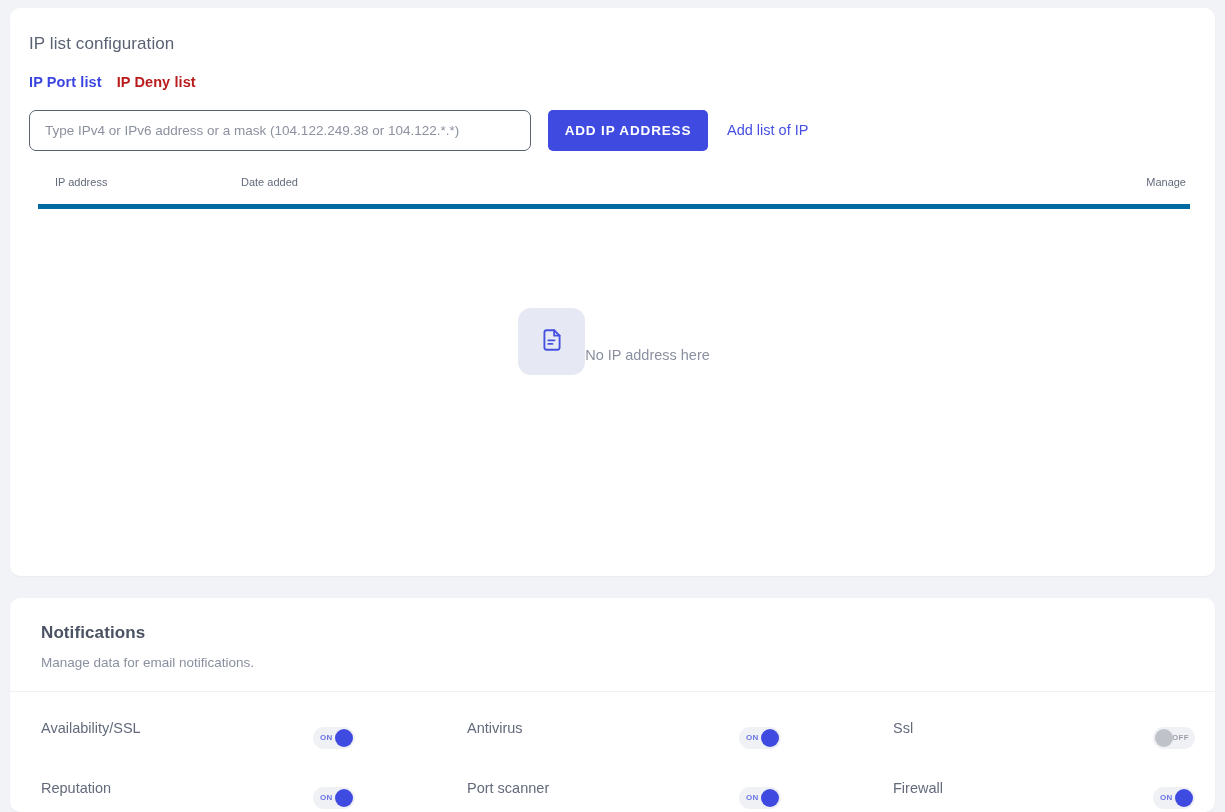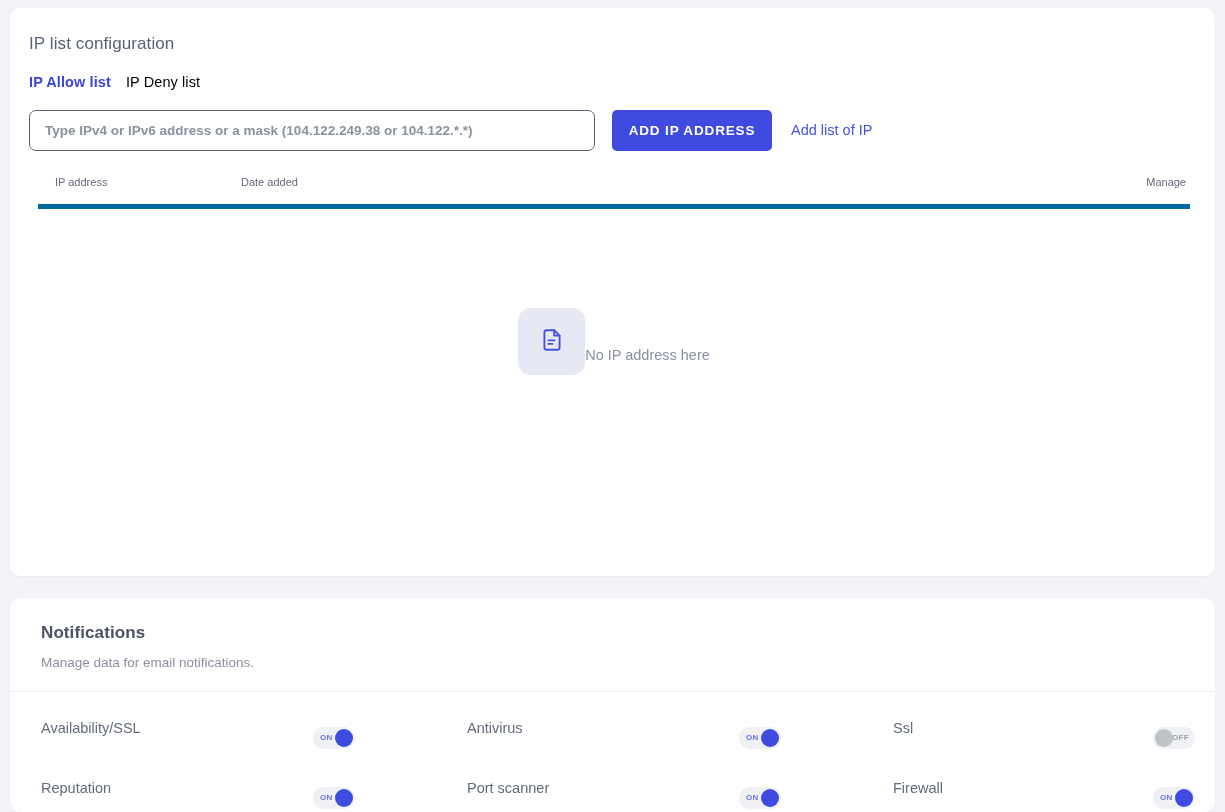--- a/index.html
+++ b/index.html
@@ -55,41 +55,40 @@
   .tab {
     font-size: 14.5px;
     cursor: pointer;
     letter-spacing: 0.1px;
   }
   .tab-active {
     color: #3b46e0;
     font-weight: bold;
   }
   .tab-inactive {
-    color: #000000;
-    font-weight: 400;
+    color: #b91c1c;
+    font-weight: 700;
   }
 
   .input-row {
     display: flex;
     align-items: center;
     padding: 20px 0 0 19px;
   }
   .ip-input {
-    width: 566px;
+    width: 502px;
     height: 41px;
     border: 1.6px solid #5a6270;
     border-radius: 7px;
     padding: 9px 15px;
     font-size: 13.5px;
     font-family: "Liberation Sans", sans-serif;
     color: #3b414f;
     outline: none;
     background: #fff;
-    font-weight: bold;
   }
   .ip-input::placeholder {
     color: #8c919f;
     font-size: 13.5px;
   }
   .add-btn {
     margin-left: 17px;
     width: 160px;
     height: 41px;
     background: #3f4ae0;
@@ -227,21 +226,21 @@
 </head>
 <body>
 
 <div class="page">
 
   <section class="card card-ip">
 
     <div class="ip-title">IP list configuration</div>
 
     <div class="tabs">
-      <span class="tab tab-active">IP Allow list</span>
+      <span class="tab tab-active">IP Port list</span>
       <span class="tab tab-inactive">IP Deny list</span>
     </div>
 
     <div class="input-row">
       <input class="ip-input" type="text" placeholder="Type IPv4 or IPv6 address or a mask (104.122.249.38 or 104.122.*.*)" style="">
       <button class="add-btn">ADD IP ADDRESS</button>
       <a class="add-list-link">Add list of IP</a>
     </div>
 
     <div class="ip-table">

